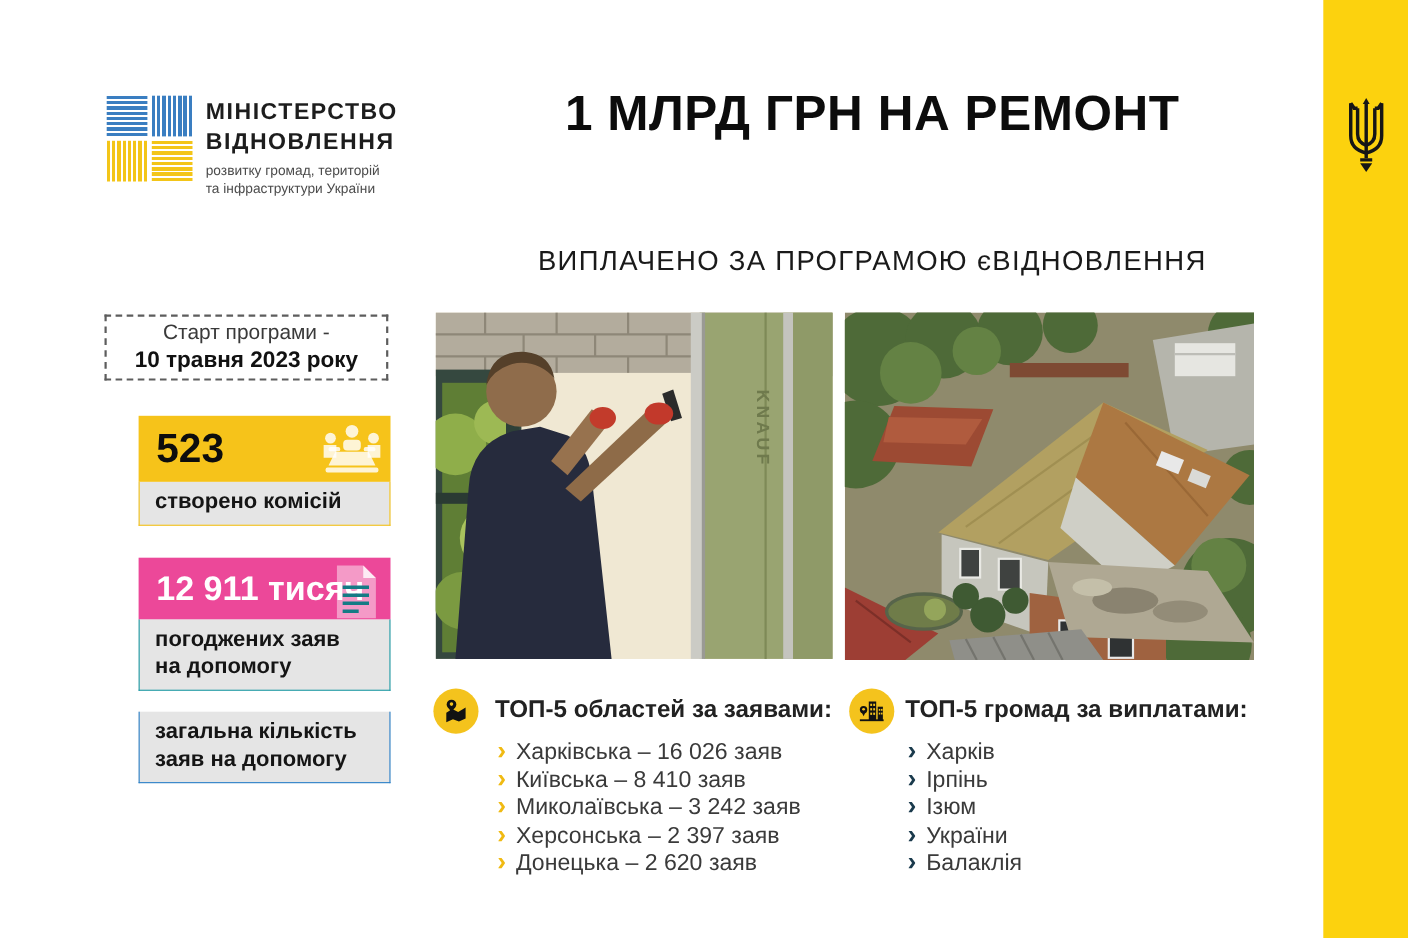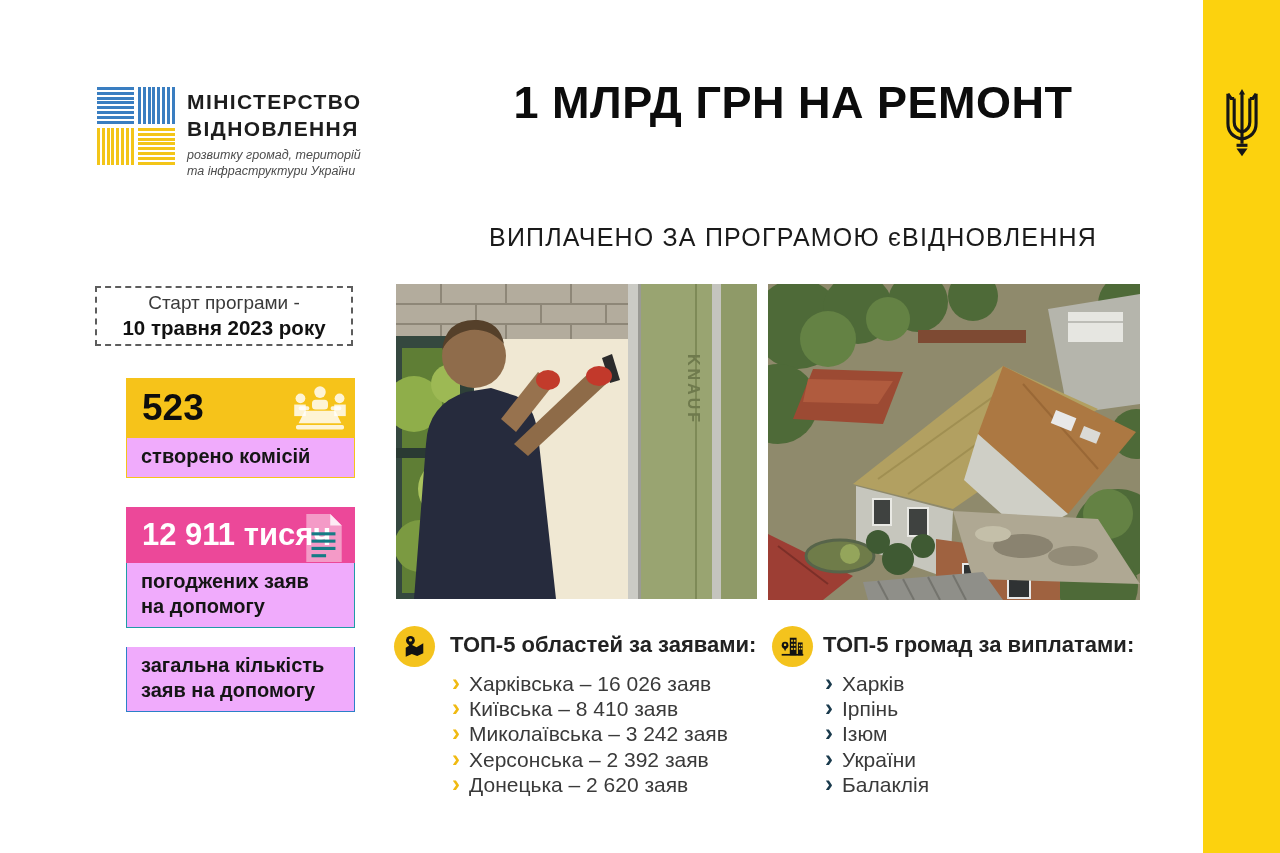--- a/index.html
+++ b/index.html
@@ -14,36 +14,36 @@
   
   .logo{position:absolute;left:97px;top:87px;display:flex;}
   .logo-mark{width:78px;height:78px;display:grid;grid-template-columns:37px 37px;grid-template-rows:37px 37px;gap:4px;}
   .sq{width:37px;height:37px;}
   .sq.tl{background:repeating-linear-gradient(180deg,#3A7EC1 0 3px,#ffffff 3px 4.8px);}
   .sq.tr{background:repeating-linear-gradient(90deg,#3A7EC1 0 3px,#ffffff 3px 4.8px);}
   .sq.bl{background:repeating-linear-gradient(90deg,#F3C518 0 3px,#ffffff 3px 4.8px);}
   .sq.br{background:repeating-linear-gradient(180deg,#F3C518 0 3px,#ffffff 3px 4.8px);}
   .logo-text{margin-left:12px;padding-top:1px;}
   .logo-name{font-size:21px;font-weight:700;letter-spacing:1.4px;color:#1d1d1d;line-height:27px;}
-  .logo-tag{margin-top:5px;font-size:12.5px;color:#4c4c4c;line-height:16px;font-style:italic;}
+  .logo-tag{margin-top:5px;font-size:12.5px;color:#4c4c4c;line-height:16px;}
   
   .title{position:absolute;left:443px;top:76px;width:700px;text-align:center;
          font-size:45px;line-height:53px;font-weight:700;letter-spacing:.5px;color:#0c0c0c;}
   .subtitle{position:absolute;left:443px;top:223px;width:700px;text-align:center;
             font-size:25px;letter-spacing:1.2px;color:#1a1a1a;}
   
   .startbox{position:absolute;left:95px;top:286px;width:258px;height:60px;border:2px dashed #5d5d5d;
             background:#fff;display:flex;flex-direction:column;justify-content:center;align-items:center;}
   .startbox .l1{font-size:19px;color:#3a3a3a;line-height:24px;}
   .startbox .l2{font-size:20.5px;font-weight:700;color:#111;line-height:26px;}
   
   .stat{position:absolute;left:95px;width:260px;background:#fff;padding-left:31px;}
   .stat-head{position:relative;width:100%;}
   .stat-num{position:absolute;left:16px;top:50%;transform:translateY(-50%);font-weight:700;}
-  .stat-body{border:1px solid;border-top:none;padding:6px 14px 8px 14px;background:#f0abfc;}
+  .stat-body{border:1px solid;border-top:none;padding:6px 14px 8px 14px;background:#e5e5e5;}
   .stat-label{font-size:20px;font-weight:700;color:#151515;line-height:25px;}
   .stat-icon{position:absolute;}
   #stat1{top:378px;}
   #stat1 .stat-head{height:60px;background:#F6C31A;}
   #stat1 .stat-num{font-size:37px;color:#0d0d0d;}
   #stat1 .stat-body{border-color:#F6C31A;}
   #stat2{top:507px;}
   #stat2 .stat-head{height:56px;background:#ec4899;}
   #stat2 .stat-num{font-size:31px;color:#ffffff;}
   #stat2 .stat-body{border-color:#1F9CA6;}
@@ -287,21 +287,21 @@
     <div class="tl-item">
         <span class="bullet">›</span>
         <span>Київська – 8 410 заяв</span>
       </div>
     <div class="tl-item">
         <span class="bullet">›</span>
         <span>Миколаївська – 3 242 заяв</span>
       </div>
     <div class="tl-item">
         <span class="bullet">›</span>
-        <span>Херсонська – 2 392 заяв</span>
+        <span>Херсонська – 2 397 заяв</span>
       </div>
     <div class="tl-item">
         <span class="bullet">›</span>
         <span>Донецька – 2 620 заяв</span>
       </div>
   </div>
 
   <div class="tl-icon" id="tlicon2">
     <svg width="27" height="27" viewBox="0 0 40 40">
       <rect x="16" y="7" width="10" height="26" fill="#121212"></rect>

